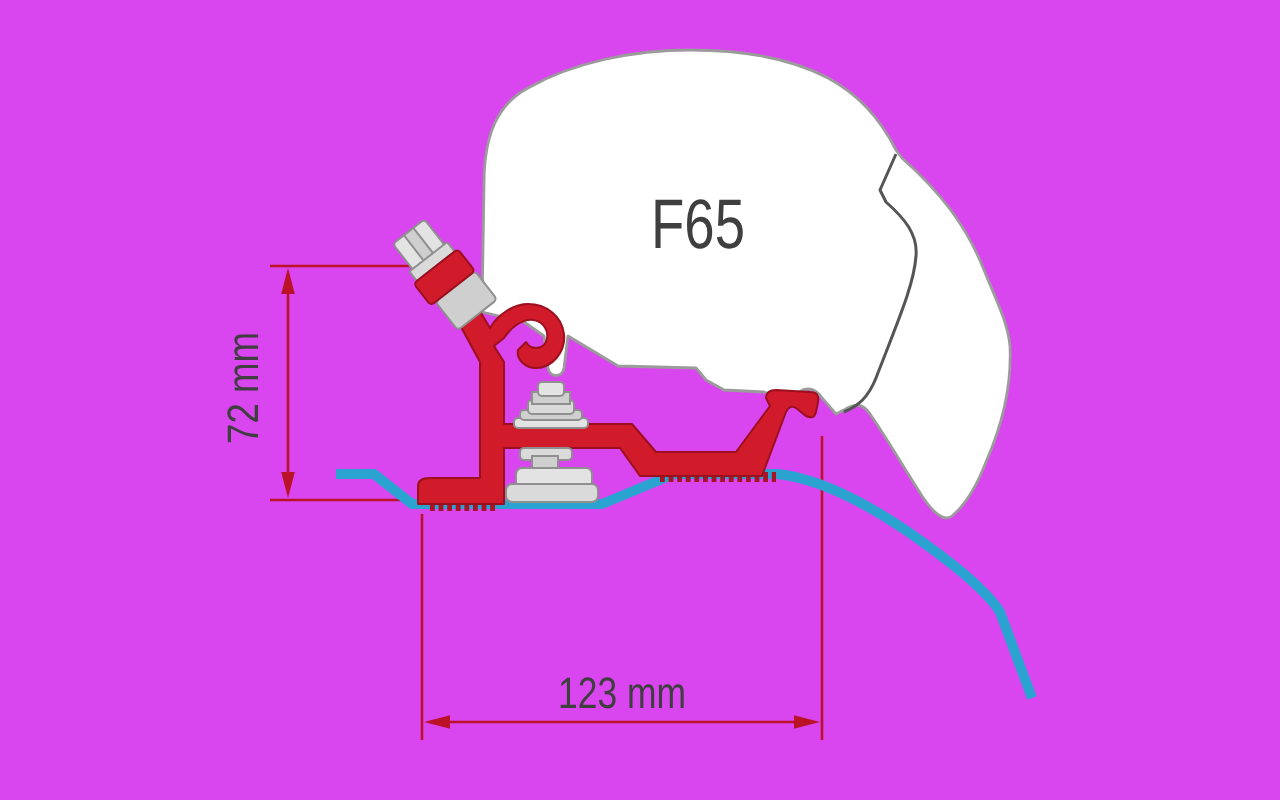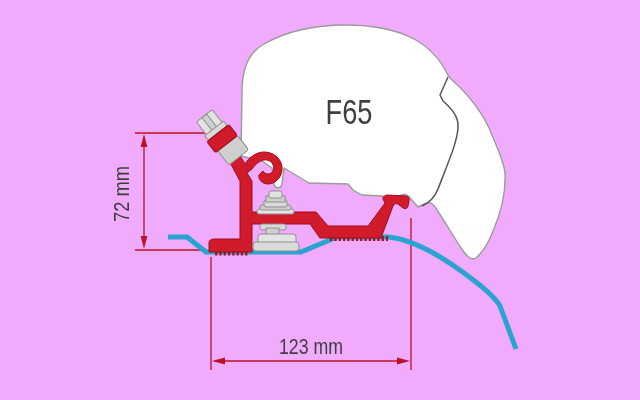--- a/index.html
+++ b/index.html
@@ -1,16 +1,16 @@
 <!DOCTYPE html>
 <html><head>
 <meta charset="utf-8">
 <style>
   html,body{margin:0;padding:0;background:#ffffff;}
-  .stage{width:640px;height:400px;position:relative;background:#f0abfc;overflow:hidden;}
+  .stage{width:640px;height:400px;position:relative;background:#d946ef;overflow:hidden;}
   svg{display:block;}
   .case-outline{fill:#ffffff;stroke:#9b9b9b;stroke-width:1.4;stroke-linejoin:round;}
   .case-seam{fill:none;stroke:#555555;stroke-width:1.5;stroke-linejoin:round;}
   .bracket{fill:#d11a2a;stroke:#9c0f1f;stroke-width:1;stroke-linejoin:round;}
   .teeth{stroke:#a81325;stroke-width:5;stroke-dasharray:2.4 1.9;fill:none;}
   .roof{fill:none;stroke:#2aa3d1;stroke-width:5;stroke-linejoin:round;stroke-linecap:butt;}
   .dim{stroke:#bc1228;stroke-width:1.3;fill:none;}
   .dim-arrow{fill:#bc1228;stroke:none;}
   .hw{stroke:#8f8f8f;stroke-width:1;}
   .hw-a{fill:#e3e3e3;}

